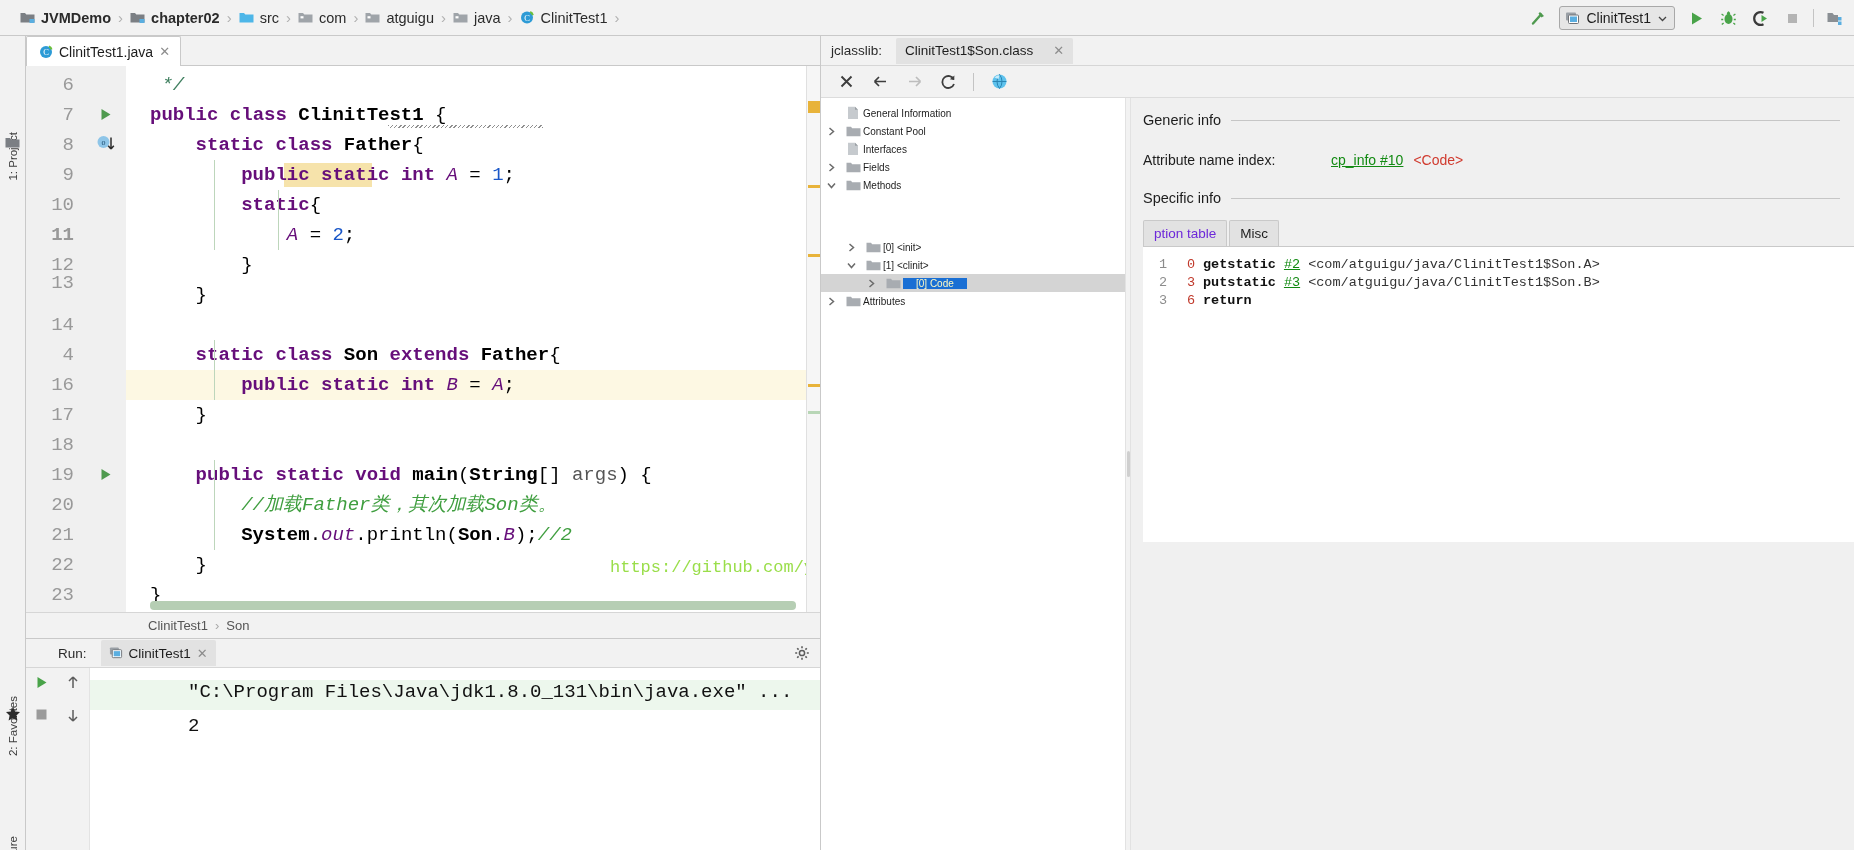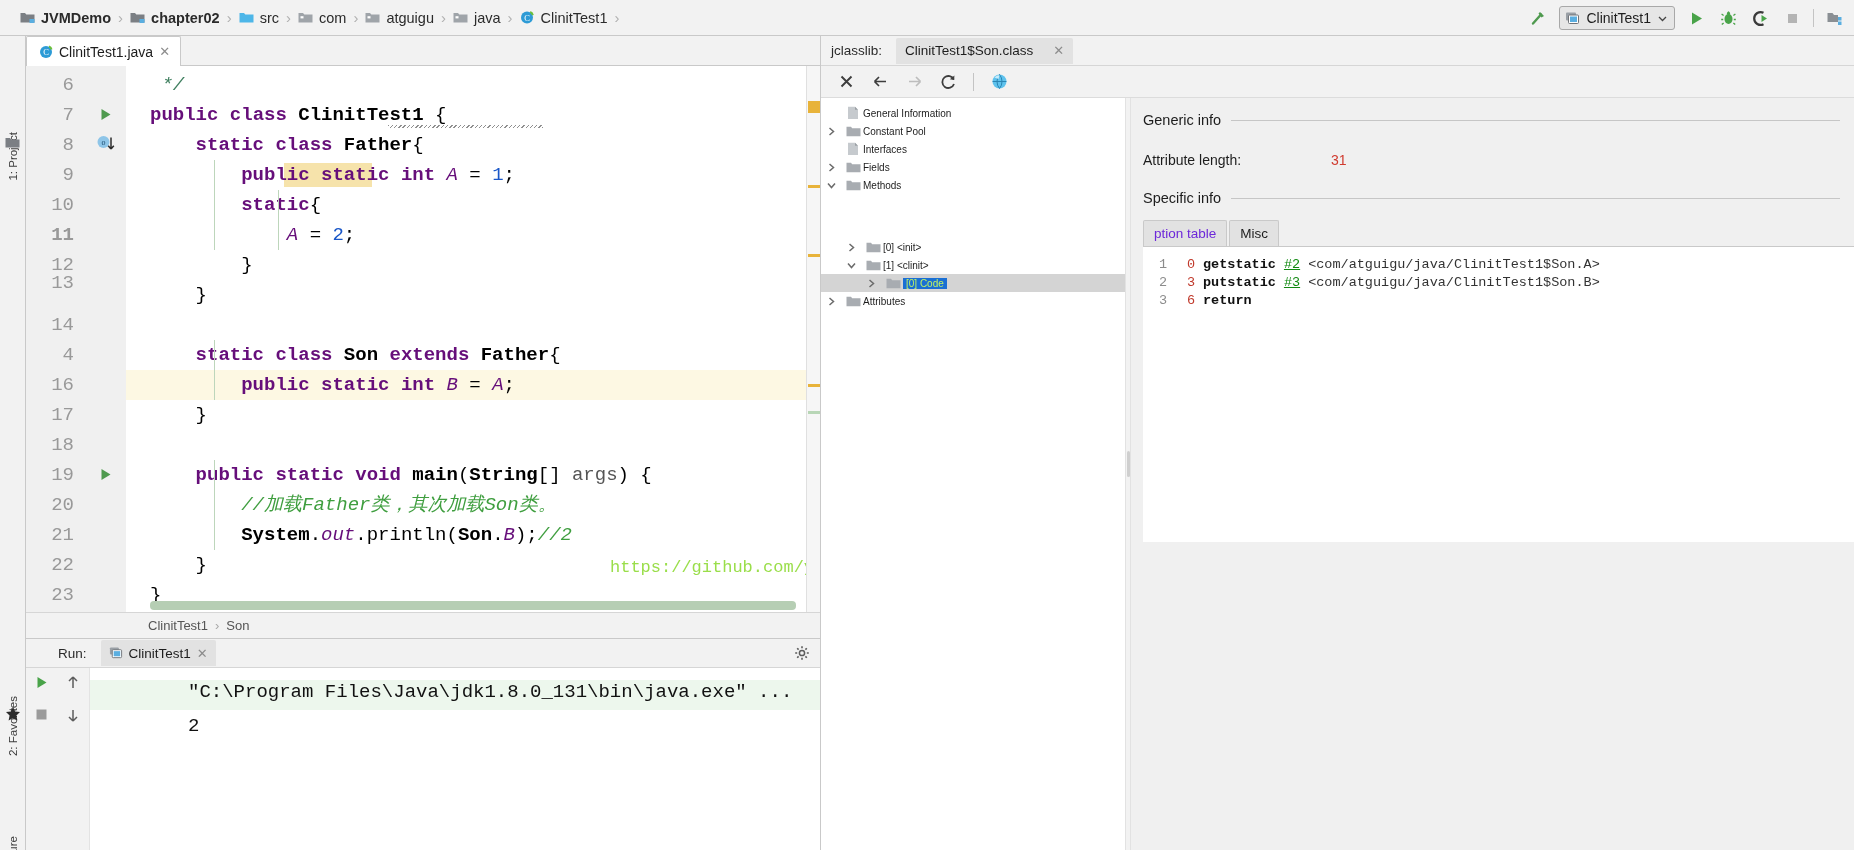--- a/index.html
+++ b/index.html
@@ -214,21 +214,21 @@
     display: flex; align-items: center; gap: 8px; padding-left: 12px;
   }
   .jcbtn { width: 26px; height: 24px; display: flex; align-items: center; justify-content: center; }
   .jcsep { width: 1px; height: 18px; background: #c4c4c4; margin: 0 4px; }
 
   .jcbody { flex: 1; display: flex; min-height: 0; }
   .jctree { width: 304px; min-width: 304px; background: #fff; padding-top: 6px; overflow: hidden; }
   .trow { height: 18px; display: flex; align-items: center; font-size: 10px; white-space: nowrap; }
   .trow.sel { background: #d4d4d4; }
   .trow .lbl { color: #1d1d1d; }
-  .trow.sel .lbl { background: #1a6fd4; color: #bef264; padding: 0 3px; }
+  .trow.sel .lbl { background: #1a6fd4; color: #fef9c3; padding: 0 13px; }
   .tarrow { width: 16px; text-align: center; color: #6b6b6b; font-size: 11px; }
   .ticon { width: 20px; display: inline-flex; justify-content: center; }
 
   .jcsplit { width: 6px; background: #f2f2f2; border-left: 1px solid #e2e2e2; border-right: 1px solid #e2e2e2; position: relative; }
   .jcsplit::after { content:""; position:absolute; left:1px; top:47%; width:3px; height:26px; background:#cfcfcf; border-radius:2px; }
 
   .jcdetail { flex: 1; background: #f0f0f0; padding: 14px 0 0 12px; min-width: 0; overflow: hidden; }
   .sechead { display: flex; align-items: center; gap: 10px; margin-bottom: 4px; }
   .sechead .t { font-size: 14.5px; color: #1d1d1d; white-space: nowrap; }
   .sechead .rule { flex: 1; height: 1px; background: #c6c6c6; margin-right: 14px; }
@@ -789,22 +789,23 @@
 
         <div class="jcdetail">
           <div class="sechead">
             <span class="t">Generic info</span>
             <span class="rule"></span>
           </div>
 
           <div style="height:14px;"></div>
 
           <div class="kvrow">
-            <span class="kvk">Attribute length:</span>
-            <span class="cpval">31</span>
+            <span class="kvk">Attribute name index:</span>
+            <span class="cplink">cp_info #10</span>
+            <span class="cpdesc">&lt;Code&gt;</span>
           </div>
 
           <div style="height:16px;"></div>
 
           <div class="sechead">
             <span class="t">Specific info</span>
             <span class="rule"></span>
           </div>
 
           <div class="tabstrip">

